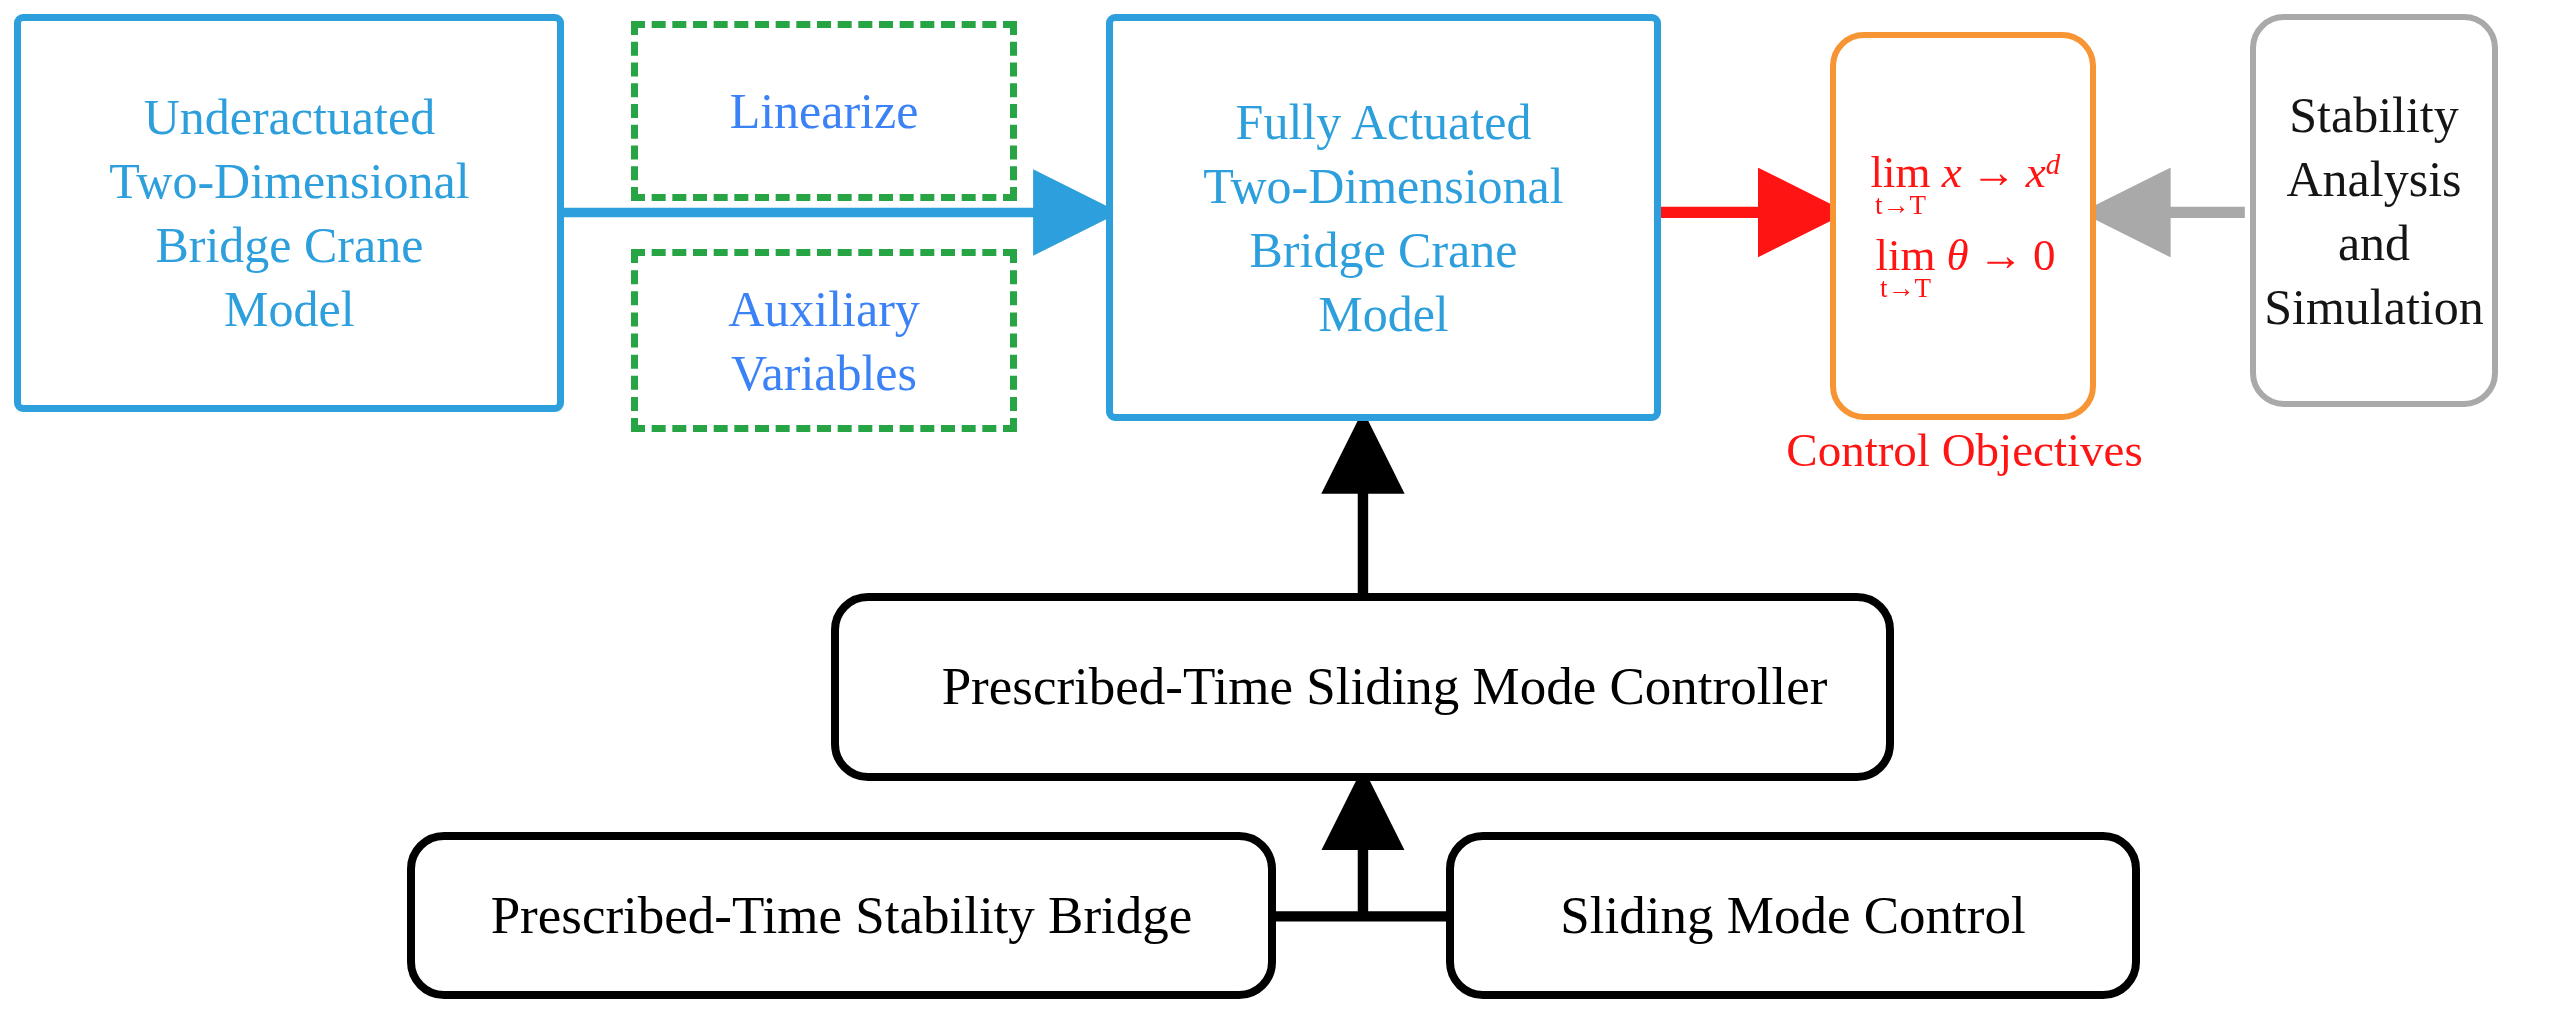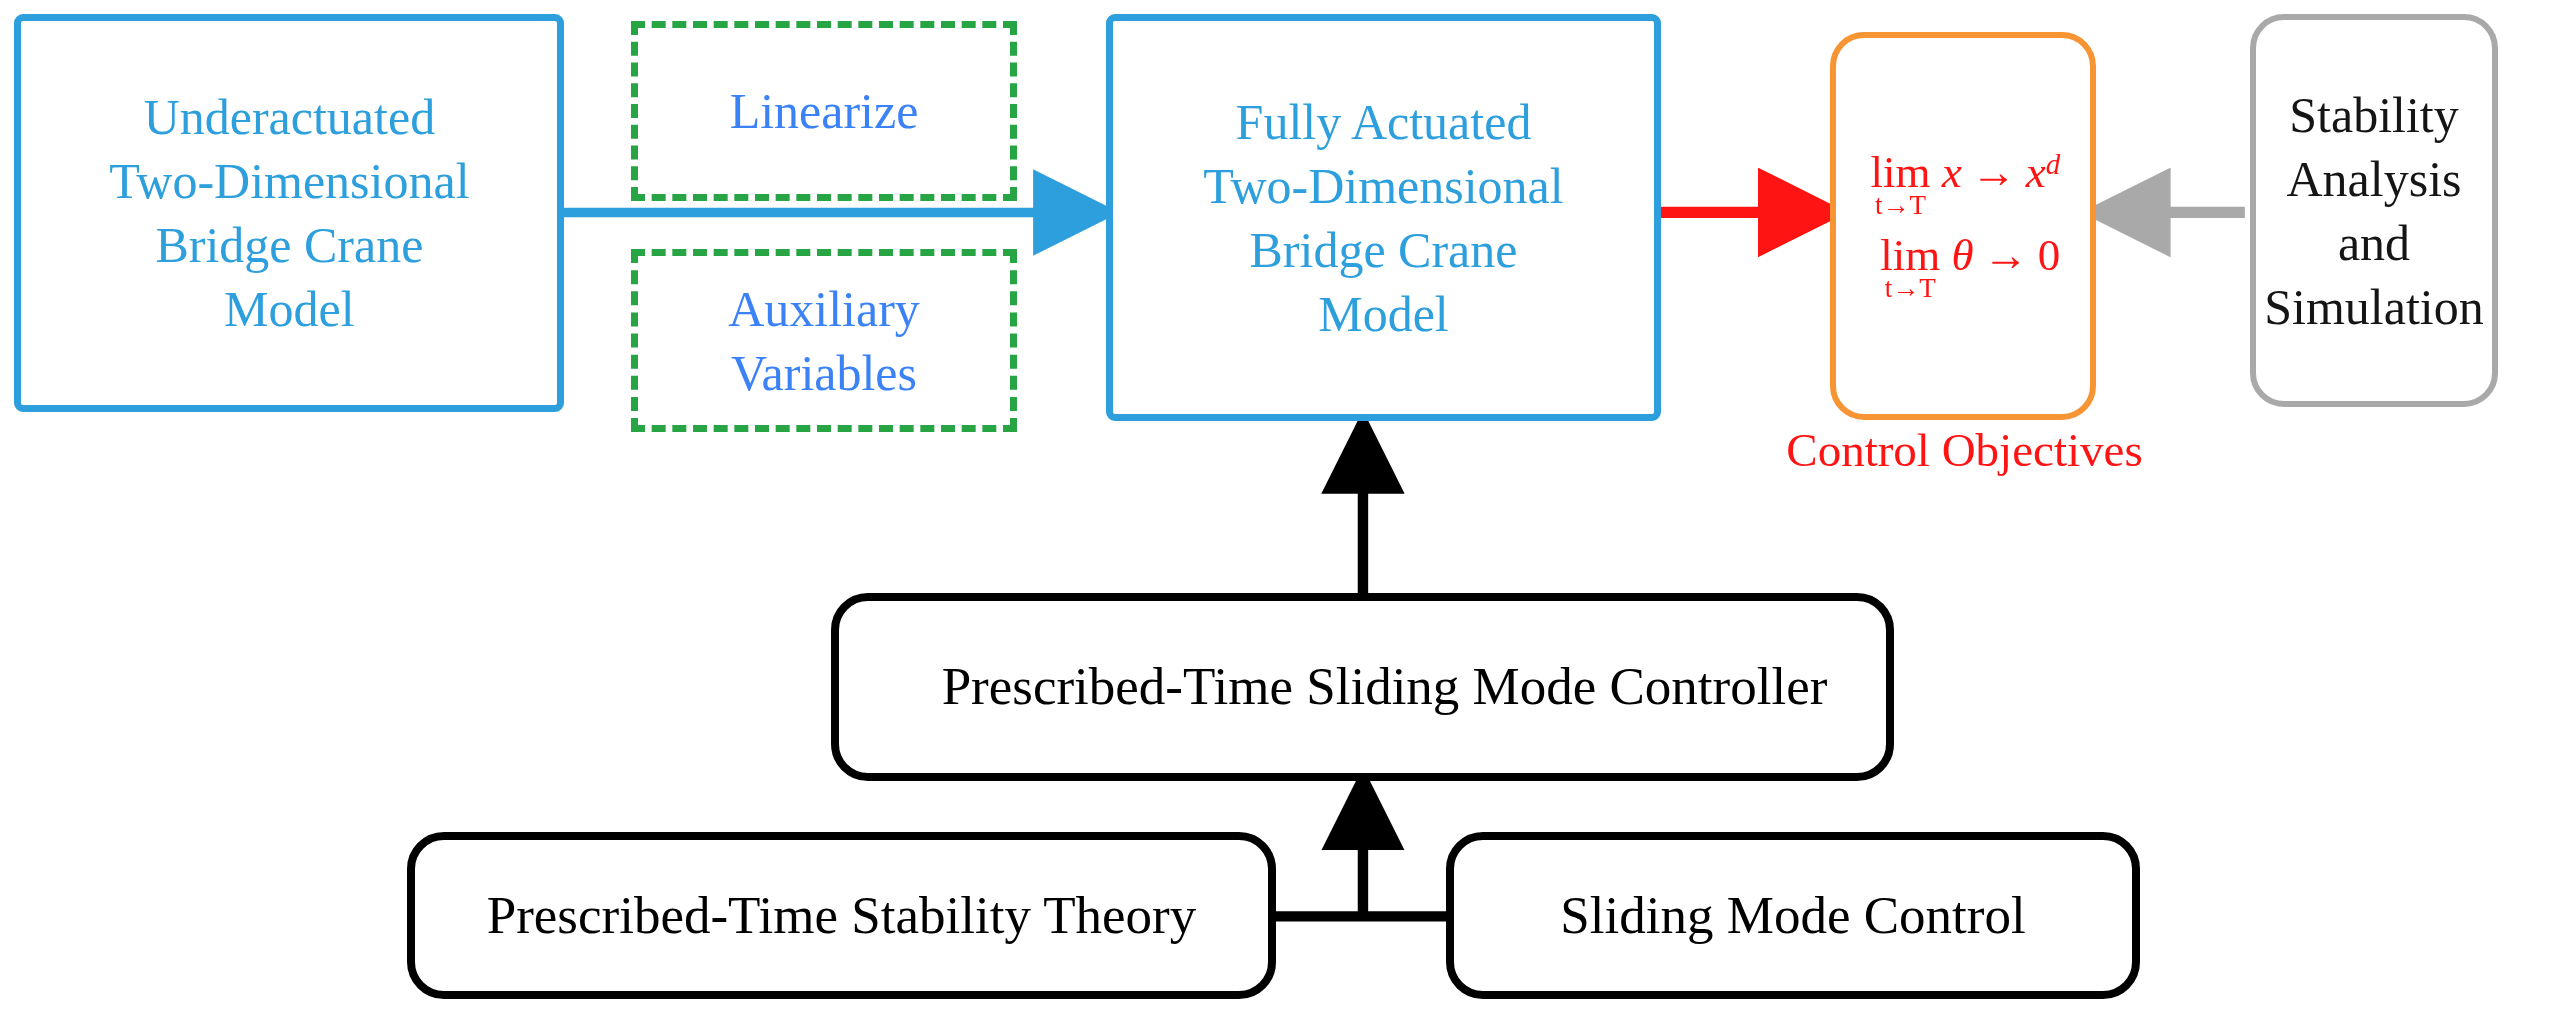--- a/index.html
+++ b/index.html
@@ -80,21 +80,21 @@
     color: #ff1414;
     font-size: 47px;
     white-space: nowrap;
     text-align: center;
   }
 
   
   .math-block {
     font-size: 45px;
     line-height: 1.0;
-    text-align: right;
+    text-align: center;
     color: #ff1414;
     padding-left: 4.8px;
   }
   .lim-row {
     display: inline-flex;
     align-items: flex-start;
     white-space: nowrap;
   }
   .lim-stack {
     display: inline-flex;
@@ -212,21 +212,21 @@
 Analysis
 and
 Simulation</span>
   </div>
 
   <div class="node box-black" style="left:831px; top:593px; width:1063px; height:188px;padding-left:44px;">
     <span class="node-text">Prescribed-Time Sliding Mode Controller</span>
   </div>
 
   <div class="node box-black" style="left:407px; top:832px; width:869px; height:167px;">
-    <span class="node-text">Prescribed-Time Stability Theory</span>
+    <span class="node-text">Prescribed-Time Stability Bridge</span>
   </div>
 
   <div class="node box-black" style="left:1446px; top:832px; width:694px; height:167px;">
     <span class="node-text">Sliding Mode Control</span>
   </div>
 
 </div>
 
 
 </body></html>

